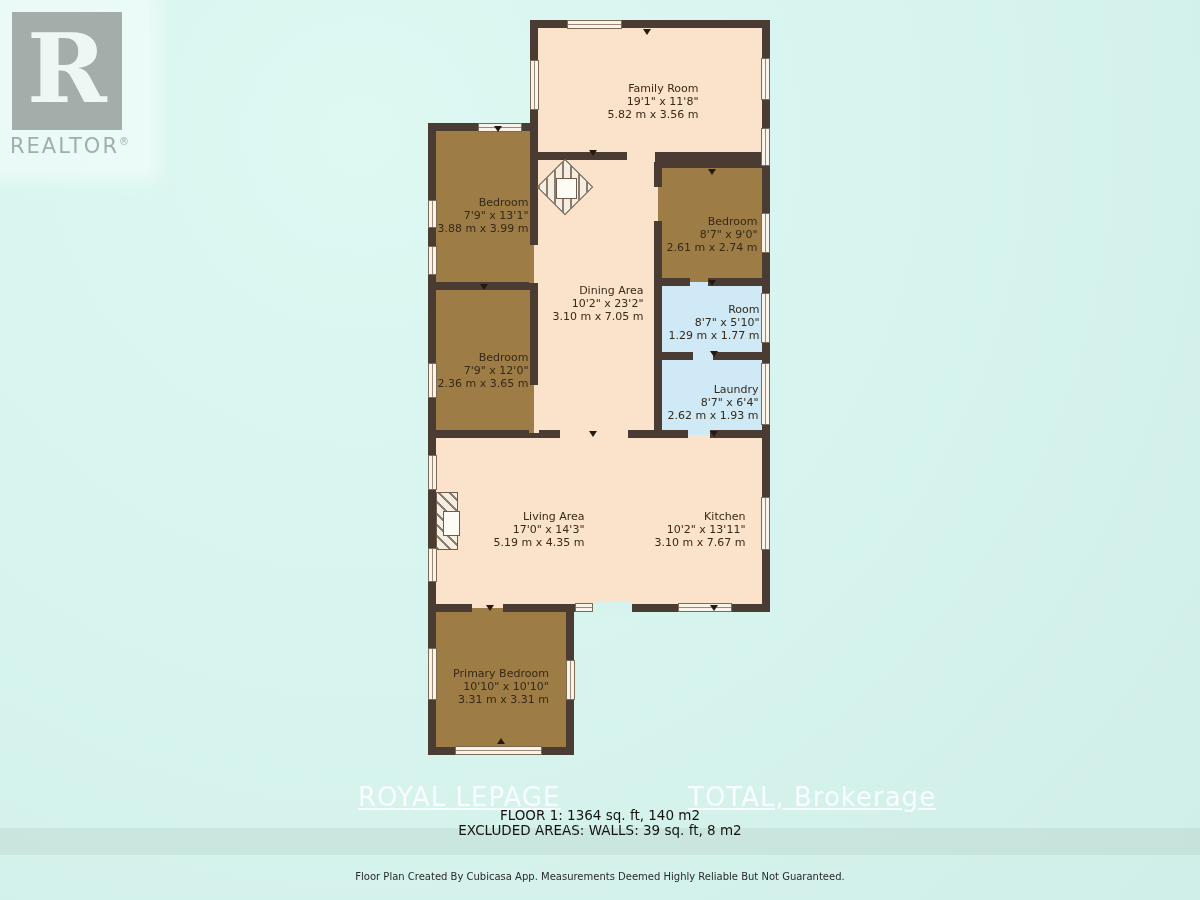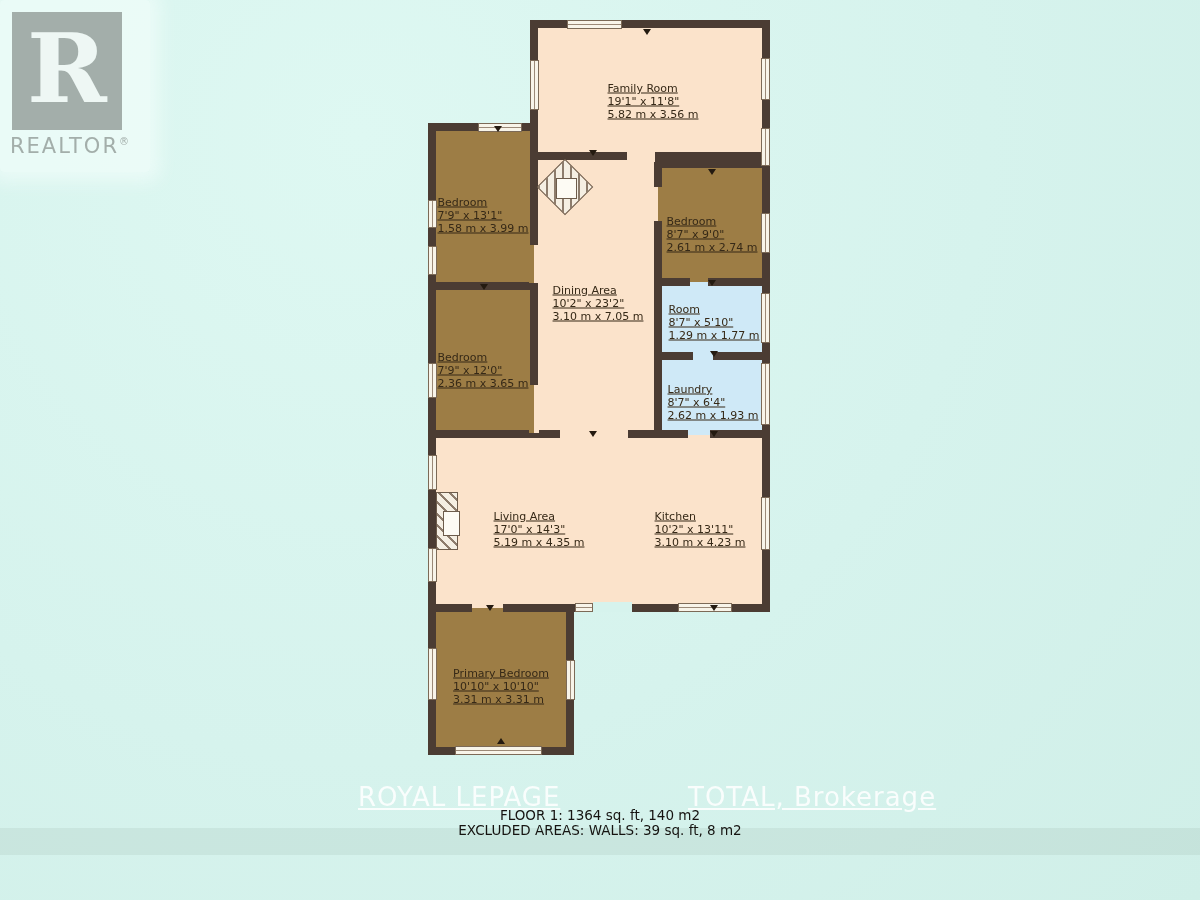--- a/index.html
+++ b/index.html
@@ -17,22 +17,22 @@
     color:#eef7f4;line-height:1;transform:translateY(-2px);}
   .logo-word{position:absolute;left:10px;top:134px;width:128px;color:#a3aeaa;
     font-size:21px;font-weight:500;letter-spacing:2px;white-space:nowrap;}
   .logo-reg{font-size:10px;vertical-align:super;}
   
   .room{position:absolute;border:8px solid #4b3c33;box-sizing:border-box;}
   .floor-peach{background:#fbe3cb;}
   .floor-brown{background:#9d7d45;}
   .floor-blue{background:#cfe9f7;}
   
-  .label{position:absolute;transform:translate(-50%,-50%);text-align:left;
-    color:#362917;font-size:11px;line-height:13px;white-space:nowrap;z-index:30;text-decoration:underline;}
+  .label{position:absolute;transform:translate(-50%,-50%);text-align:right;
+    color:#362917;font-size:11px;line-height:13px;white-space:nowrap;z-index:30;}
   
   .win{position:absolute;background:#f8f4e9;border:1px solid #7c6a57;box-sizing:border-box;z-index:20;}
   .win-h{height:9px;background:linear-gradient(to bottom,transparent 42%,#9b8977 42%,#9b8977 58%,transparent 58%),#f8f4e9;}
   .win-v{width:9px;background:linear-gradient(to right,transparent 42%,#9b8977 42%,#9b8977 58%,transparent 58%),#f8f4e9;}
   
   .gap{position:absolute;z-index:15;}
   
   .hatch{background:repeating-linear-gradient(45deg,#8d7c6c 0 2px,#f5efe3 2px 8px);border:1px solid #6d5c4b;box-sizing:border-box;}
   .fp-diamond{position:absolute;left:545px;top:167px;width:40px;height:40px;transform:rotate(45deg);z-index:18;}
   .fp-diamond-core{position:absolute;left:556px;top:178px;width:19px;height:19px;background:#fdfbf4;border:1px solid #6d5c4b;z-index:19;}
@@ -125,21 +125,21 @@
   <div class="tri tri-up" style="left:497px;top:738px"></div>
 
   <div class="label" style="left:653px;top:101px">
     <div>Family Room</div>
     <div>19'1" x 11'8"</div>
     <div>5.82 m x 3.56 m</div>
   </div>
   <div class="label" style="left:483px;top:215px">
     <div>Bedroom</div>
     <div>7'9" x 13'1"</div>
-    <div>1.58 m x 3.99 m</div>
+    <div>3.88 m x 3.99 m</div>
   </div>
   <div class="label" style="left:483px;top:370px">
     <div>Bedroom</div>
     <div>7'9" x 12'0"</div>
     <div>2.36 m x 3.65 m</div>
   </div>
   <div class="label" style="left:598px;top:303px">
     <div>Dining Area</div>
     <div>10'2" x 23'2"</div>
     <div>3.10 m x 7.05 m</div>
@@ -160,31 +160,32 @@
     <div>2.62 m x 1.93 m</div>
   </div>
   <div class="label" style="left:539px;top:529px">
     <div>Living Area</div>
     <div>17'0" x 14'3"</div>
     <div>5.19 m x 4.35 m</div>
   </div>
   <div class="label" style="left:700px;top:529px">
     <div>Kitchen</div>
     <div>10'2" x 13'11"</div>
-    <div>3.10 m x 4.23 m</div>
+    <div>3.10 m x 7.67 m</div>
   </div>
   <div class="label" style="left:501px;top:686px">
     <div>Primary Bedroom</div>
     <div>10'10" x 10'10"</div>
     <div>3.31 m x 3.31 m</div>
   </div>
 
   <div class="wm-band"></div>
   <div class="wm-text" style="left:358px">ROYAL LEPAGE</div>
   <div class="wm-text" style="left:688px">TOTAL, Brokerage</div>
 
   <div class="summary">
     <div class="sum-line">FLOOR 1: 1364 sq. ft, 140 m2</div>
     <div class="sum-line">EXCLUDED AREAS: WALLS: 39 sq. ft, 8 m2</div>
   </div>
 
+  <div class="disclaimer">Floor Plan Created By Cubicasa App. Measurements Deemed Highly Reliable But Not Guaranteed.</div>
 
 </div>
 
 </body></html>

